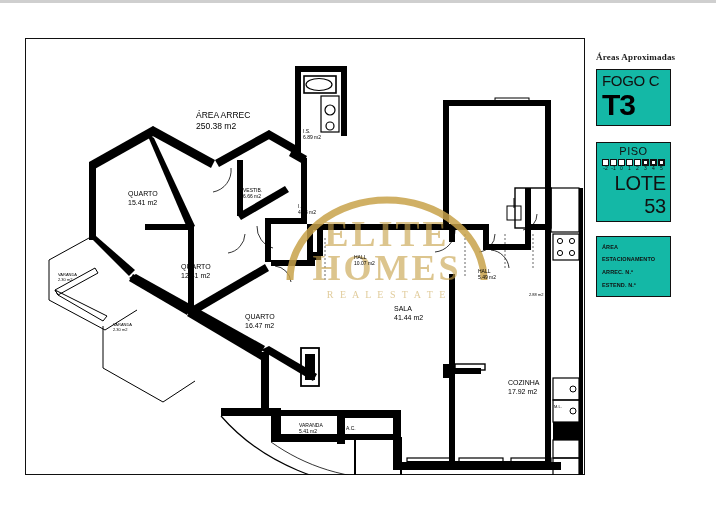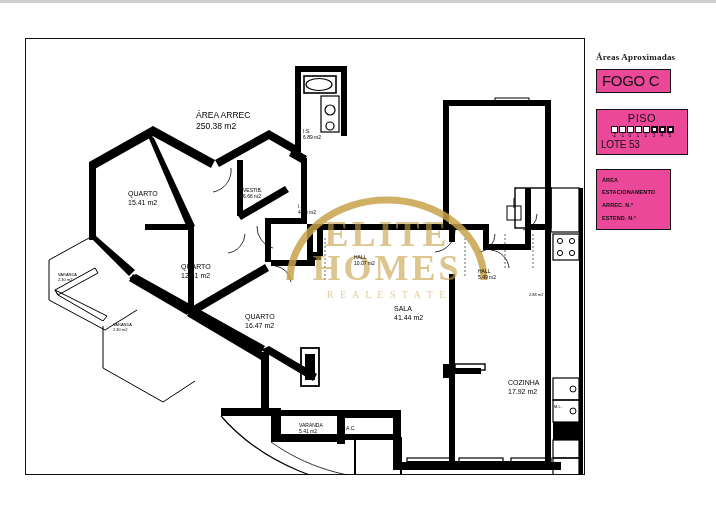--- a/index.html
+++ b/index.html
@@ -59,21 +59,21 @@
     font-size: 9px;
     font-family: "Liberation Serif", serif;
     font-weight: bold;
     color: #1a1a1a;
     letter-spacing: 0.2px;
     margin-bottom: 7px;
     white-space: nowrap;
   }
   .box {
     border: 1px solid #111;
-    background: #ec4899;
+    background: #14b8a6;
     box-sizing: border-box;
   }
 
   
   .box-fogo {
     width: 75px;
     padding: 3px 5px 4px 5px;
     margin-bottom: 16px;
   }
   .fogo-label {
@@ -88,21 +88,21 @@
     font-weight: bold;
     font-family: "Liberation Sans", sans-serif;
     color: #000;
     line-height: 1.05;
     letter-spacing: -1px;
     margin-top: 1px;
   }
 
   
   .box-piso {
-    width: 92px;
+    width: 75px;
     padding: 2px 4px 3px 4px;
     margin-bottom: 14px;
   }
   .piso-label {
     font-size: 11px;
     text-align: center;
     font-family: "Liberation Sans", sans-serif;
     color: #111;
     line-height: 1.1;
     letter-spacing: 0.5px;
@@ -136,22 +136,22 @@
     background: #fff;
   }
   .piso-num {
     font-size: 5px;
     font-family: "Liberation Sans", sans-serif;
     color: #111;
     line-height: 1;
     margin-top: 0px;
   }
   .lote-label {
-    font-size: 10px;
-    text-align: left;
+    font-size: 20px;
+    text-align: right;
     font-family: "Liberation Sans", sans-serif;
     color: #111;
     line-height: 1.15;
     margin-top: 1px;
     letter-spacing: -0.2px;
   }
 
   
   .box-area {
     width: 75px;
@@ -411,20 +411,21 @@
   <div class="lbl lbl-xs" style="left:529px; top:292px;">2.88 m2</div>
   <div class="lbl lbl-xs" style="left:554px; top:404px;">M.L.</div>
   <div class="lbl lbl-xs" style="left:554px; top:422px;">M.L.</div>
 
   <div class="info-col">
 
     <div class="info-title">Áreas Aproximadas</div>
 
     <div class="box box-fogo">
       <div class="fogo-label">FOGO C</div>
+      <div class="fogo-type">T3</div>
     </div>
 
     <div class="box box-piso">
       <div class="piso-label">PISO</div>
       <div class="piso-scale">
         <div class="piso-cell">
           <span class="piso-box"></span>
           <span class="piso-num">-2</span>
         </div>
         <div class="piso-cell">

